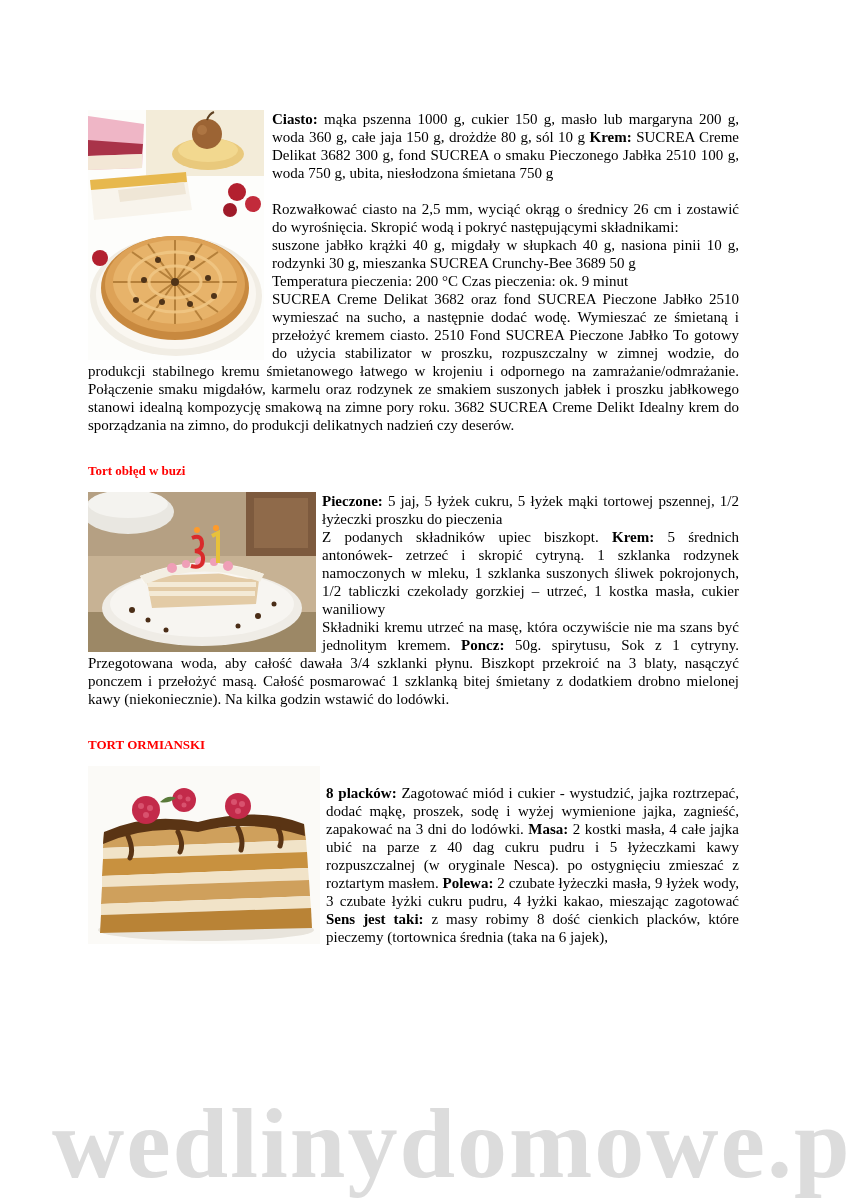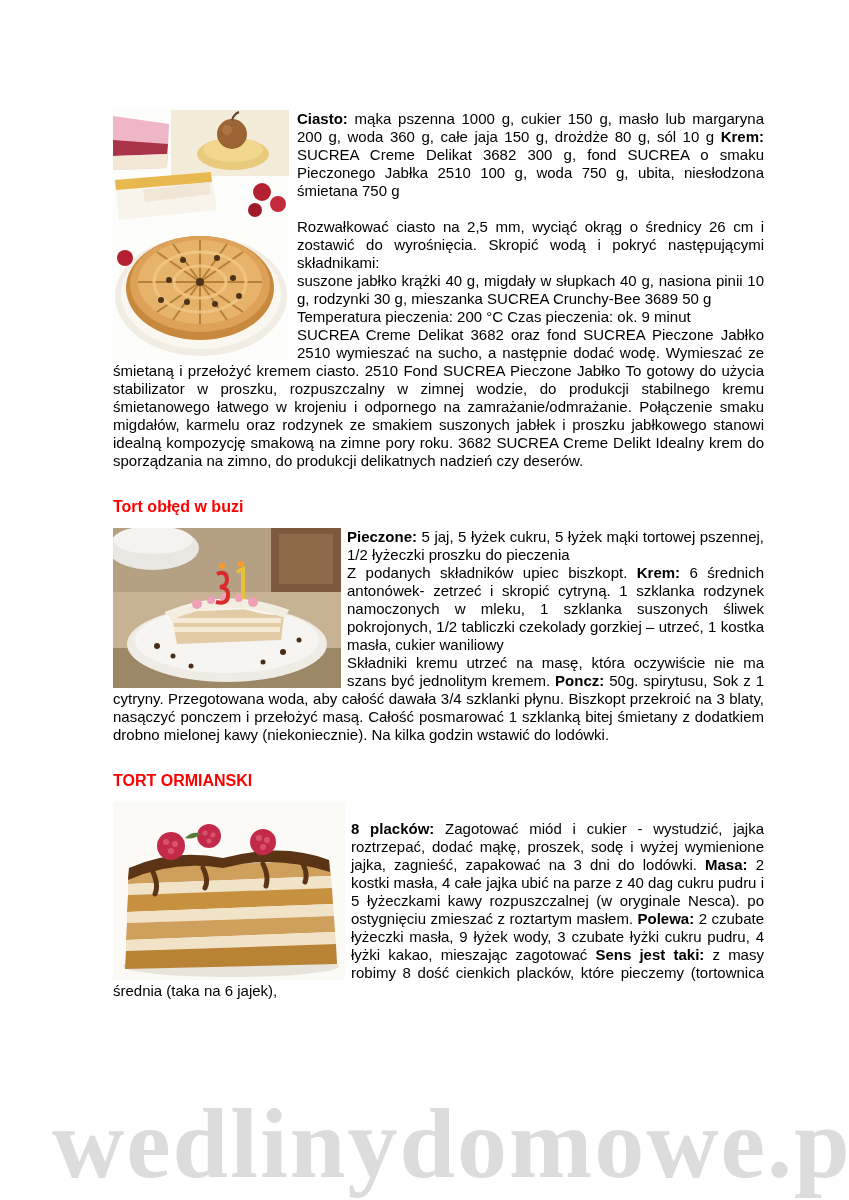--- a/index.html
+++ b/index.html
@@ -6,34 +6,34 @@
   html,body { background:#ffffff; }
   body {
     width:849px; height:1200px;
     font-family:"Liberation Sans","DejaVu Sans",sans-serif;
   }
   .page {
     position:relative; width:849px; height:1200px;
     background:#ffffff; overflow:hidden;
   }
   .content {
-    position:absolute; left:113px; top:110px; width:651px;
-    color:#000000; font-size:15px; line-height:18px; text-align:justify;
+    position:absolute; left:88px; top:110px; width:651px;
+    color:#000000; font-size:15px; line-height:18px; text-align:justify;font-family:Liberation Serif, serif;
   }
   .para { margin:0; }
   .para .b { font-weight:bold; }
   .blank-line { height:18px; }
   .photo { float:left; overflow:hidden; background:#fff; }
   .photo svg { display:block; }
   .photo-1 { width:176px; height:250px; margin-right:8px; }
   .photo-2 { width:228px; height:160px; margin-right:6px; }
   .photo-3 { width:232px; height:178px; margin-right:6px; }
   .recipe-heading {
     clear:both;
-    color:#ff0000; font-size:16px; font-weight:bold;
+    color:#ff0000; font-size:13px; font-weight:bold;
     line-height:18px; margin:28px 0 12px 0; text-align:left;
   }
   .watermark {
     position:absolute; left:52px; top:1086px;
     font-family:"Liberation Serif","DejaVu Serif",serif;
     font-weight:bold; font-size:100px; letter-spacing:2px;
     color:rgba(212,212,212,0.82);
     white-space:nowrap; pointer-events:none; z-index:5;
   }
 </style>
@@ -134,21 +134,21 @@
               <circle cx="98" cy="72" r="4"></circle>
             <circle cx="126" cy="70" r="4"></circle>
           </g>
           <path d="M104,46 q10,-4 10,6 q0,6 -7,7 q9,1 8,9 q-1,9 -12,6" stroke="#d92b2b" stroke-width="4" fill="none"></path>
           <path d="M124,44 l6,-3 l0,30" stroke="#e7c13a" stroke-width="4" fill="none"></path>
           <circle cx="109" cy="38" r="3" fill="#ff9b2a"></circle>
           <circle cx="128" cy="36" r="3" fill="#ff9b2a"></circle>
         </svg>
       </div>
       <p class="para"><span class="b">Pieczone:</span><span> 5 jaj, 5 łyżek cukru, 5 łyżek mąki tortowej pszennej, 1/2 łyżeczki proszku do pieczenia</span></p>
-      <p class="para"><span>Z podanych składników upiec biszkopt. </span><span class="b">Krem:</span><span> 6 średnich antonówek- zetrzeć i skropić cytryną. 1 szklanka rodzynek namoczonych w mleku, 1 szklanka suszonych śliwek pokrojonych, 1/2 tabliczki czekolady gorzkiej – utrzeć, 1 kostka masła, cukier waniliowy</span></p>
+      <p class="para"><span>Z podanych składników upiec biszkopt. </span><span class="b">Krem:</span><span> 5 średnich antonówek- zetrzeć i skropić cytryną. 1 szklanka rodzynek namoczonych w mleku, 1 szklanka suszonych śliwek pokrojonych, 1/2 tabliczki czekolady gorzkiej – utrzeć, 1 kostka masła, cukier waniliowy</span></p>
       <p class="para"><span>Składniki kremu utrzeć na masę, która oczywiście nie ma szans być jednolitym kremem. </span><span class="b">Poncz:</span><span> 50g. spirytusu, Sok z 1 cytryny. Przegotowana woda, aby całość dawała 3/4 szklanki płynu. Biszkopt przekroić na 3 blaty, nasączyć ponczem i przełożyć masą. Całość posmarować 1 szklanką bitej śmietany z dodatkiem drobno mielonej kawy (niekoniecznie). Na kilka godzin wstawić do lodówki.</span></p>
     </section>
 
     <h2 class="recipe-heading">TORT ORMIANSKI</h2>
     <section>
       <div class="photo photo-3" aria-label="layered honey cake slice with chocolate drizzle and raspberries">
         <svg width="232" height="178" viewBox="0 0 232 178" xmlns="http://www.w3.org/2000/svg">
           <rect width="232" height="178" fill="#fbfaf7"></rect>
           <ellipse cx="118" cy="164" rx="108" ry="11" fill="#e8e4dc"></ellipse>
           <path d="M16,66 L216,58 L218,74 L15,82 Z" fill="#cfa05c"></path>

